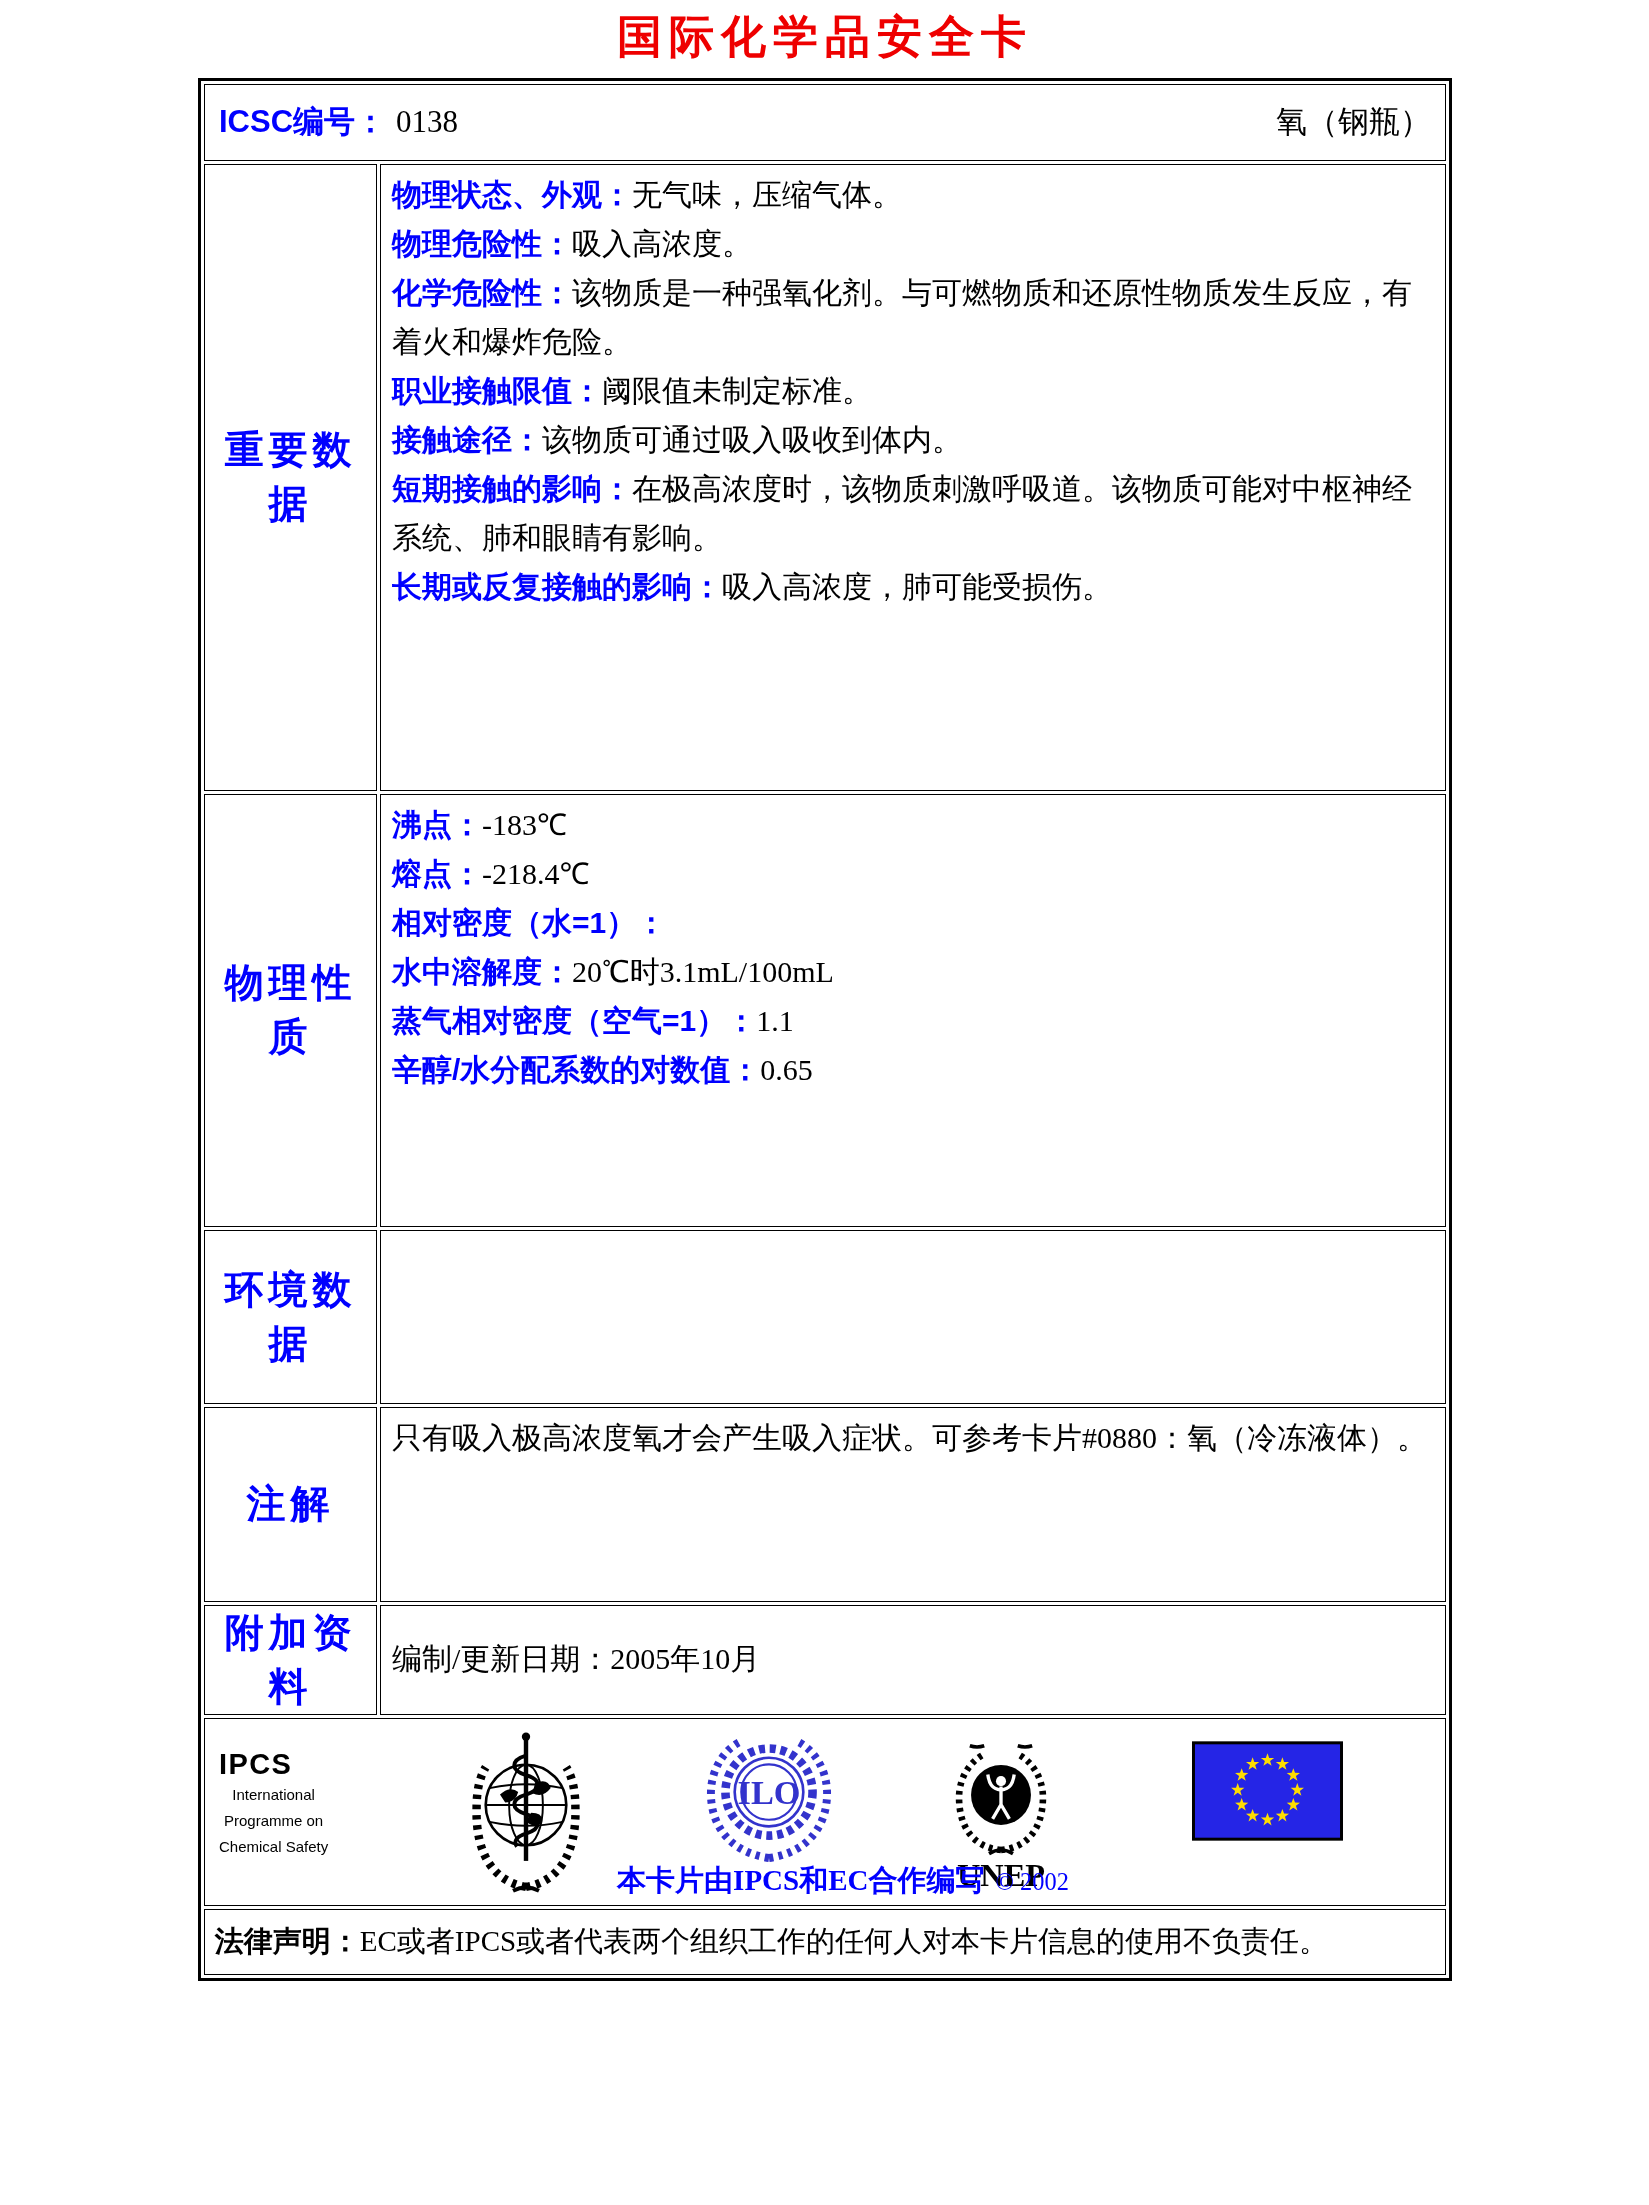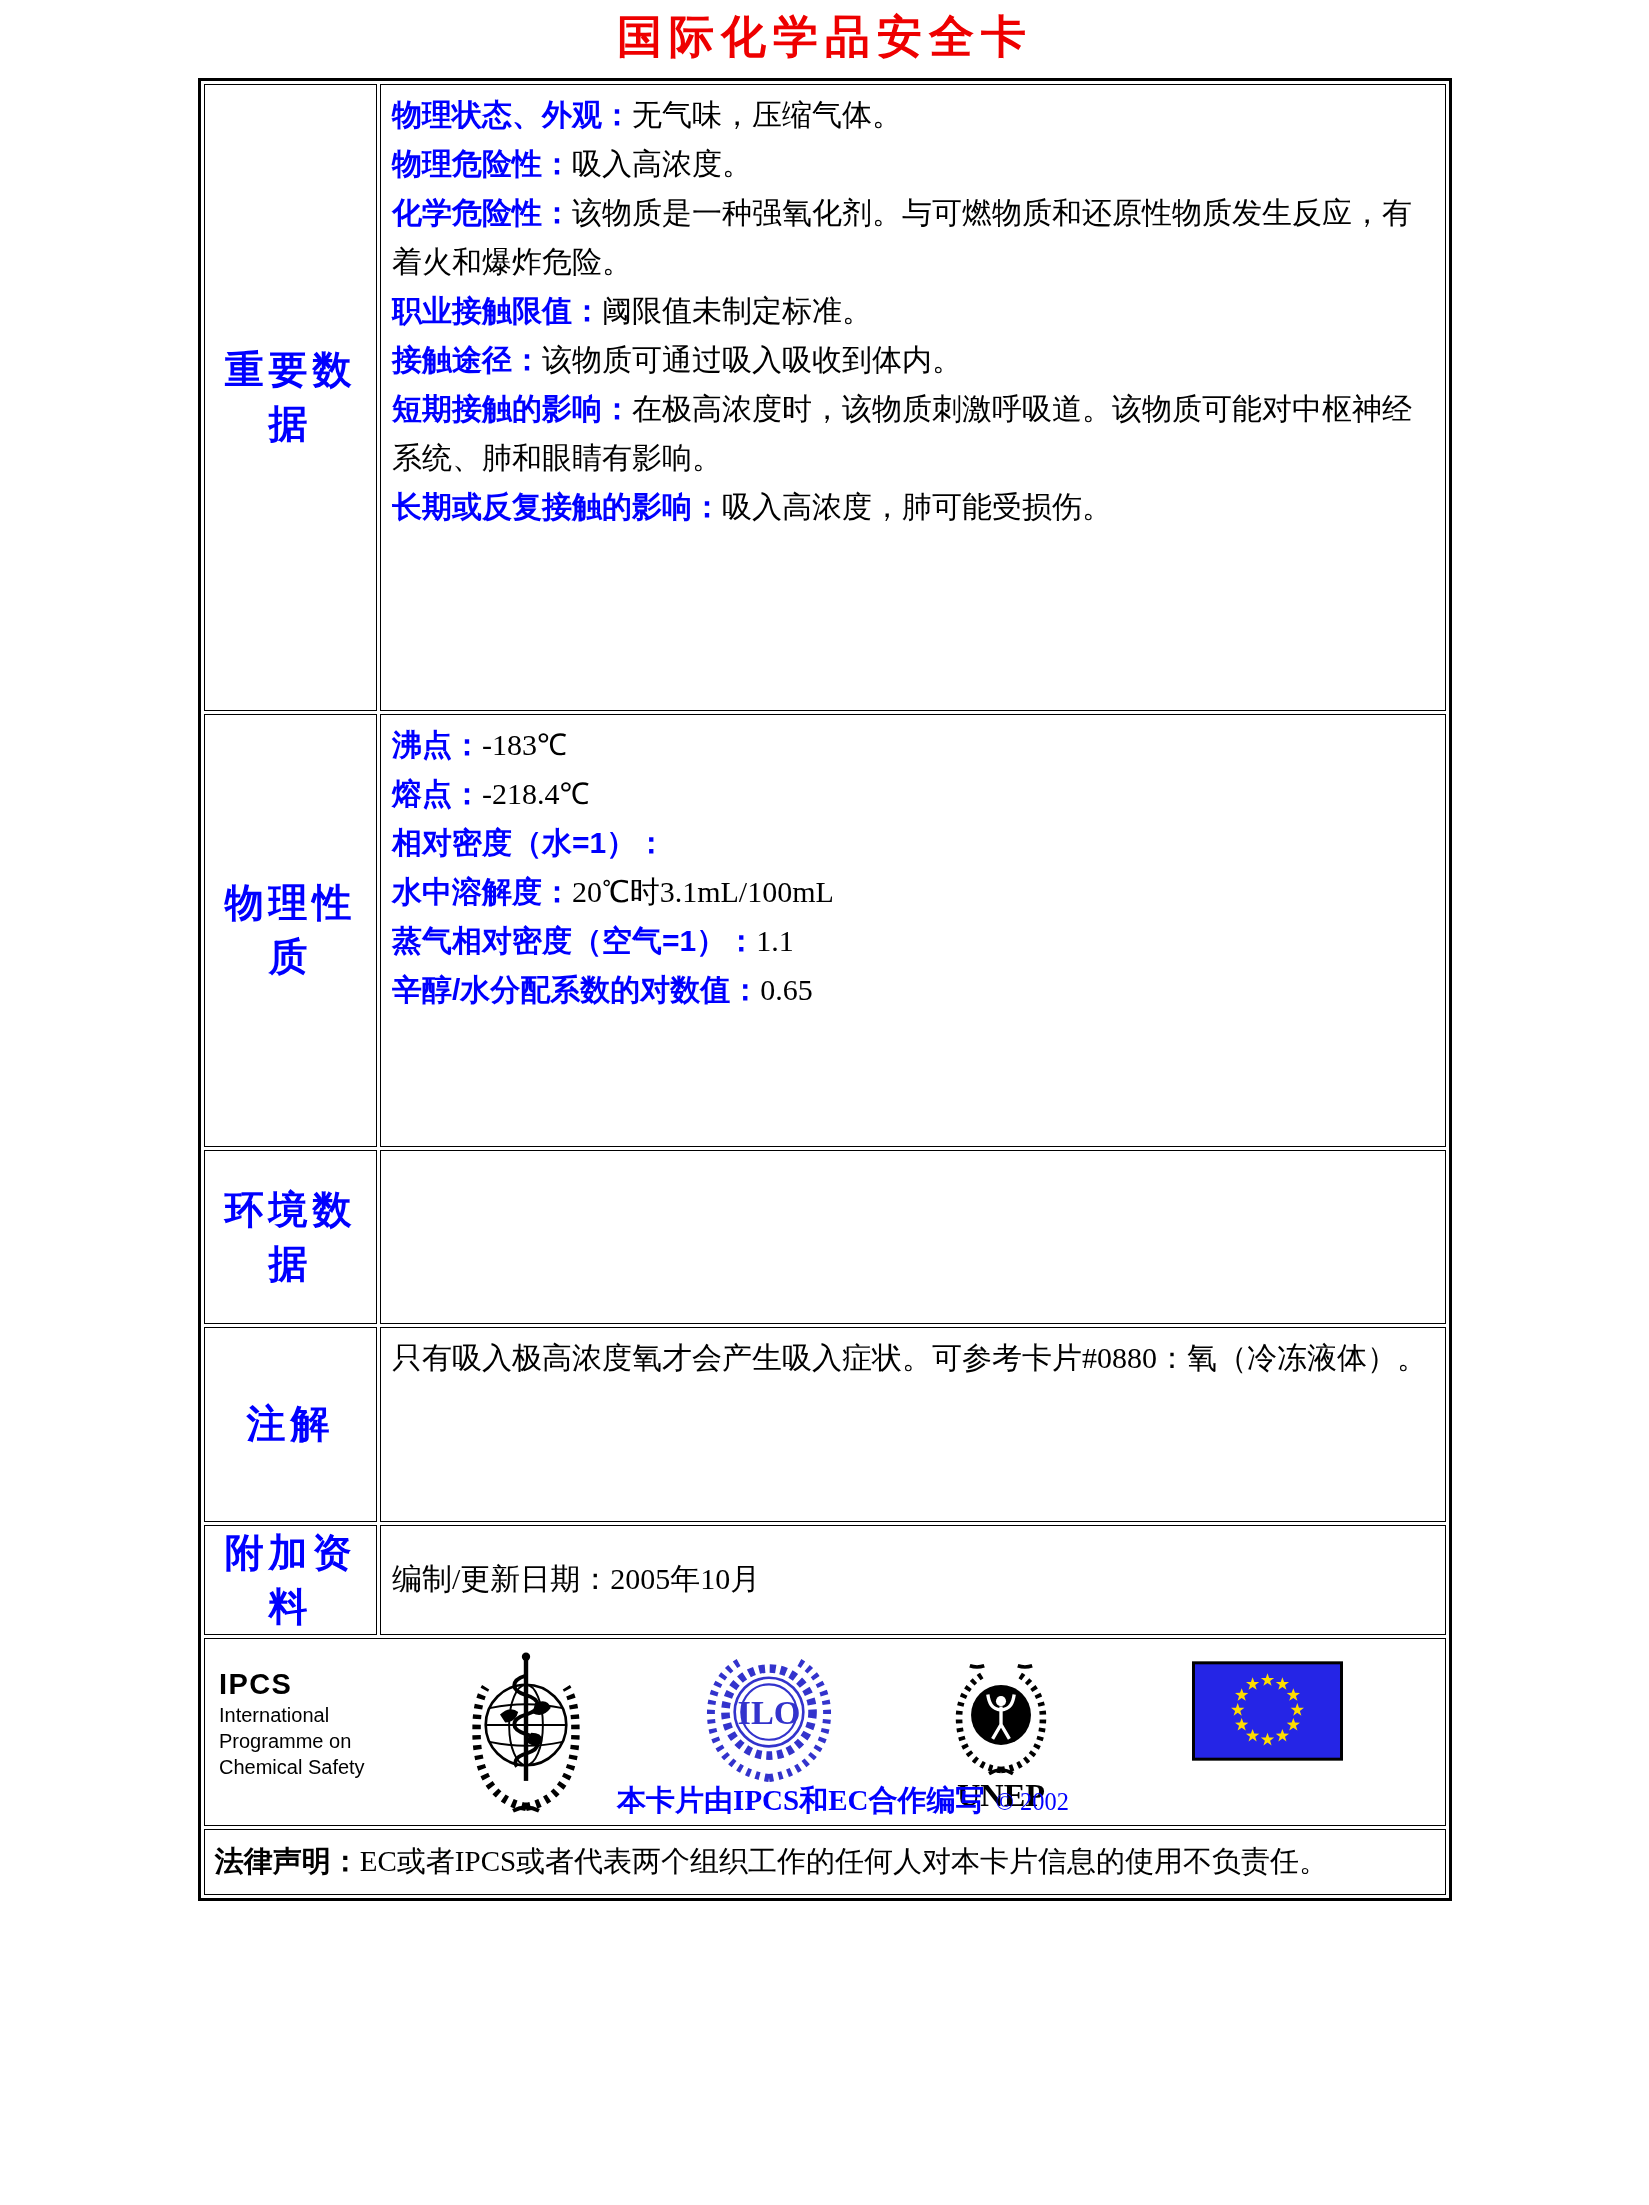--- a/index.html
+++ b/index.html
@@ -71,21 +71,21 @@
   .blk { color: #000; font-family: "Liberation Serif", serif; }
 
   .datecell { vertical-align: middle; padding: 0 11px; font-size: 30px; }
 
   .footercell { position: relative; vertical-align: top; }
   .ipcs-block {
     position: absolute; left: 14px; top: 28px;
     font-family: "Liberation Sans", sans-serif; color: #000;
   }
   .ipcs-acronym { font-size: 29px; font-weight: bold; line-height: 35px; letter-spacing: 1.4px; }
-  .ipcs-line { font-size: 20px; line-height: 26px; }
+  .ipcs-line { font-size: 15px; line-height: 26px; text-align: center; }
   .logo { position: absolute; }
   .logo-who  { left: 256px;  top: 8.4px; }
   .logo-ilo  { left: 498px;  top: 11px; }
   .logo-unep { left: 736px; top: 9.8px; }
   .logo-eu   { left: 987px; top: 22px; }
   .credit {
     position: absolute; left: 0; right: 0; bottom: 4.2px;
     text-align: center; color: #0000ff; white-space: nowrap;
   }
   .credit-main {
@@ -107,20 +107,30 @@
 
   <div class="title">国际化学品安全卡</div>
 
   <table class="card">
     <colgroup>
         <col class="c-label">
         <col>
       </colgroup>
 
     <tbody>
+        <tr>
+      <td colspan="2" class="r1 hdr-cell">
+        <div class="hdr-row">
+          <span>
+            <span class="lbl">ICSC编号：</span><span class="num blk">0138</span>
+          </span>
+          <span class="blk">氧（钢瓶）</span>
+        </div>
+      </td>
+    </tr>
 
     <tr>
       <td class="r2 labelcell">
         <span class="rowlabel">重要数据</span>
       </td>
       <td class="r2 content">
         <p class="item"><span class="lbl">物理状态、外观：</span><span class="blk">无气味，压缩气体。</span></p>
         <p class="item"><span class="lbl">物理危险性：</span><span class="blk">吸入高浓度。</span></p>
         <p class="item"><span class="lbl">化学危险性：</span><span class="blk">该物质是一种强氧化剂。与可燃物质和还原性物质发生反应，有着火和爆炸危险。</span></p>
         <p class="item"><span class="lbl">职业接触限值：</span><span class="blk">阈限值未制定标准。</span></p>

